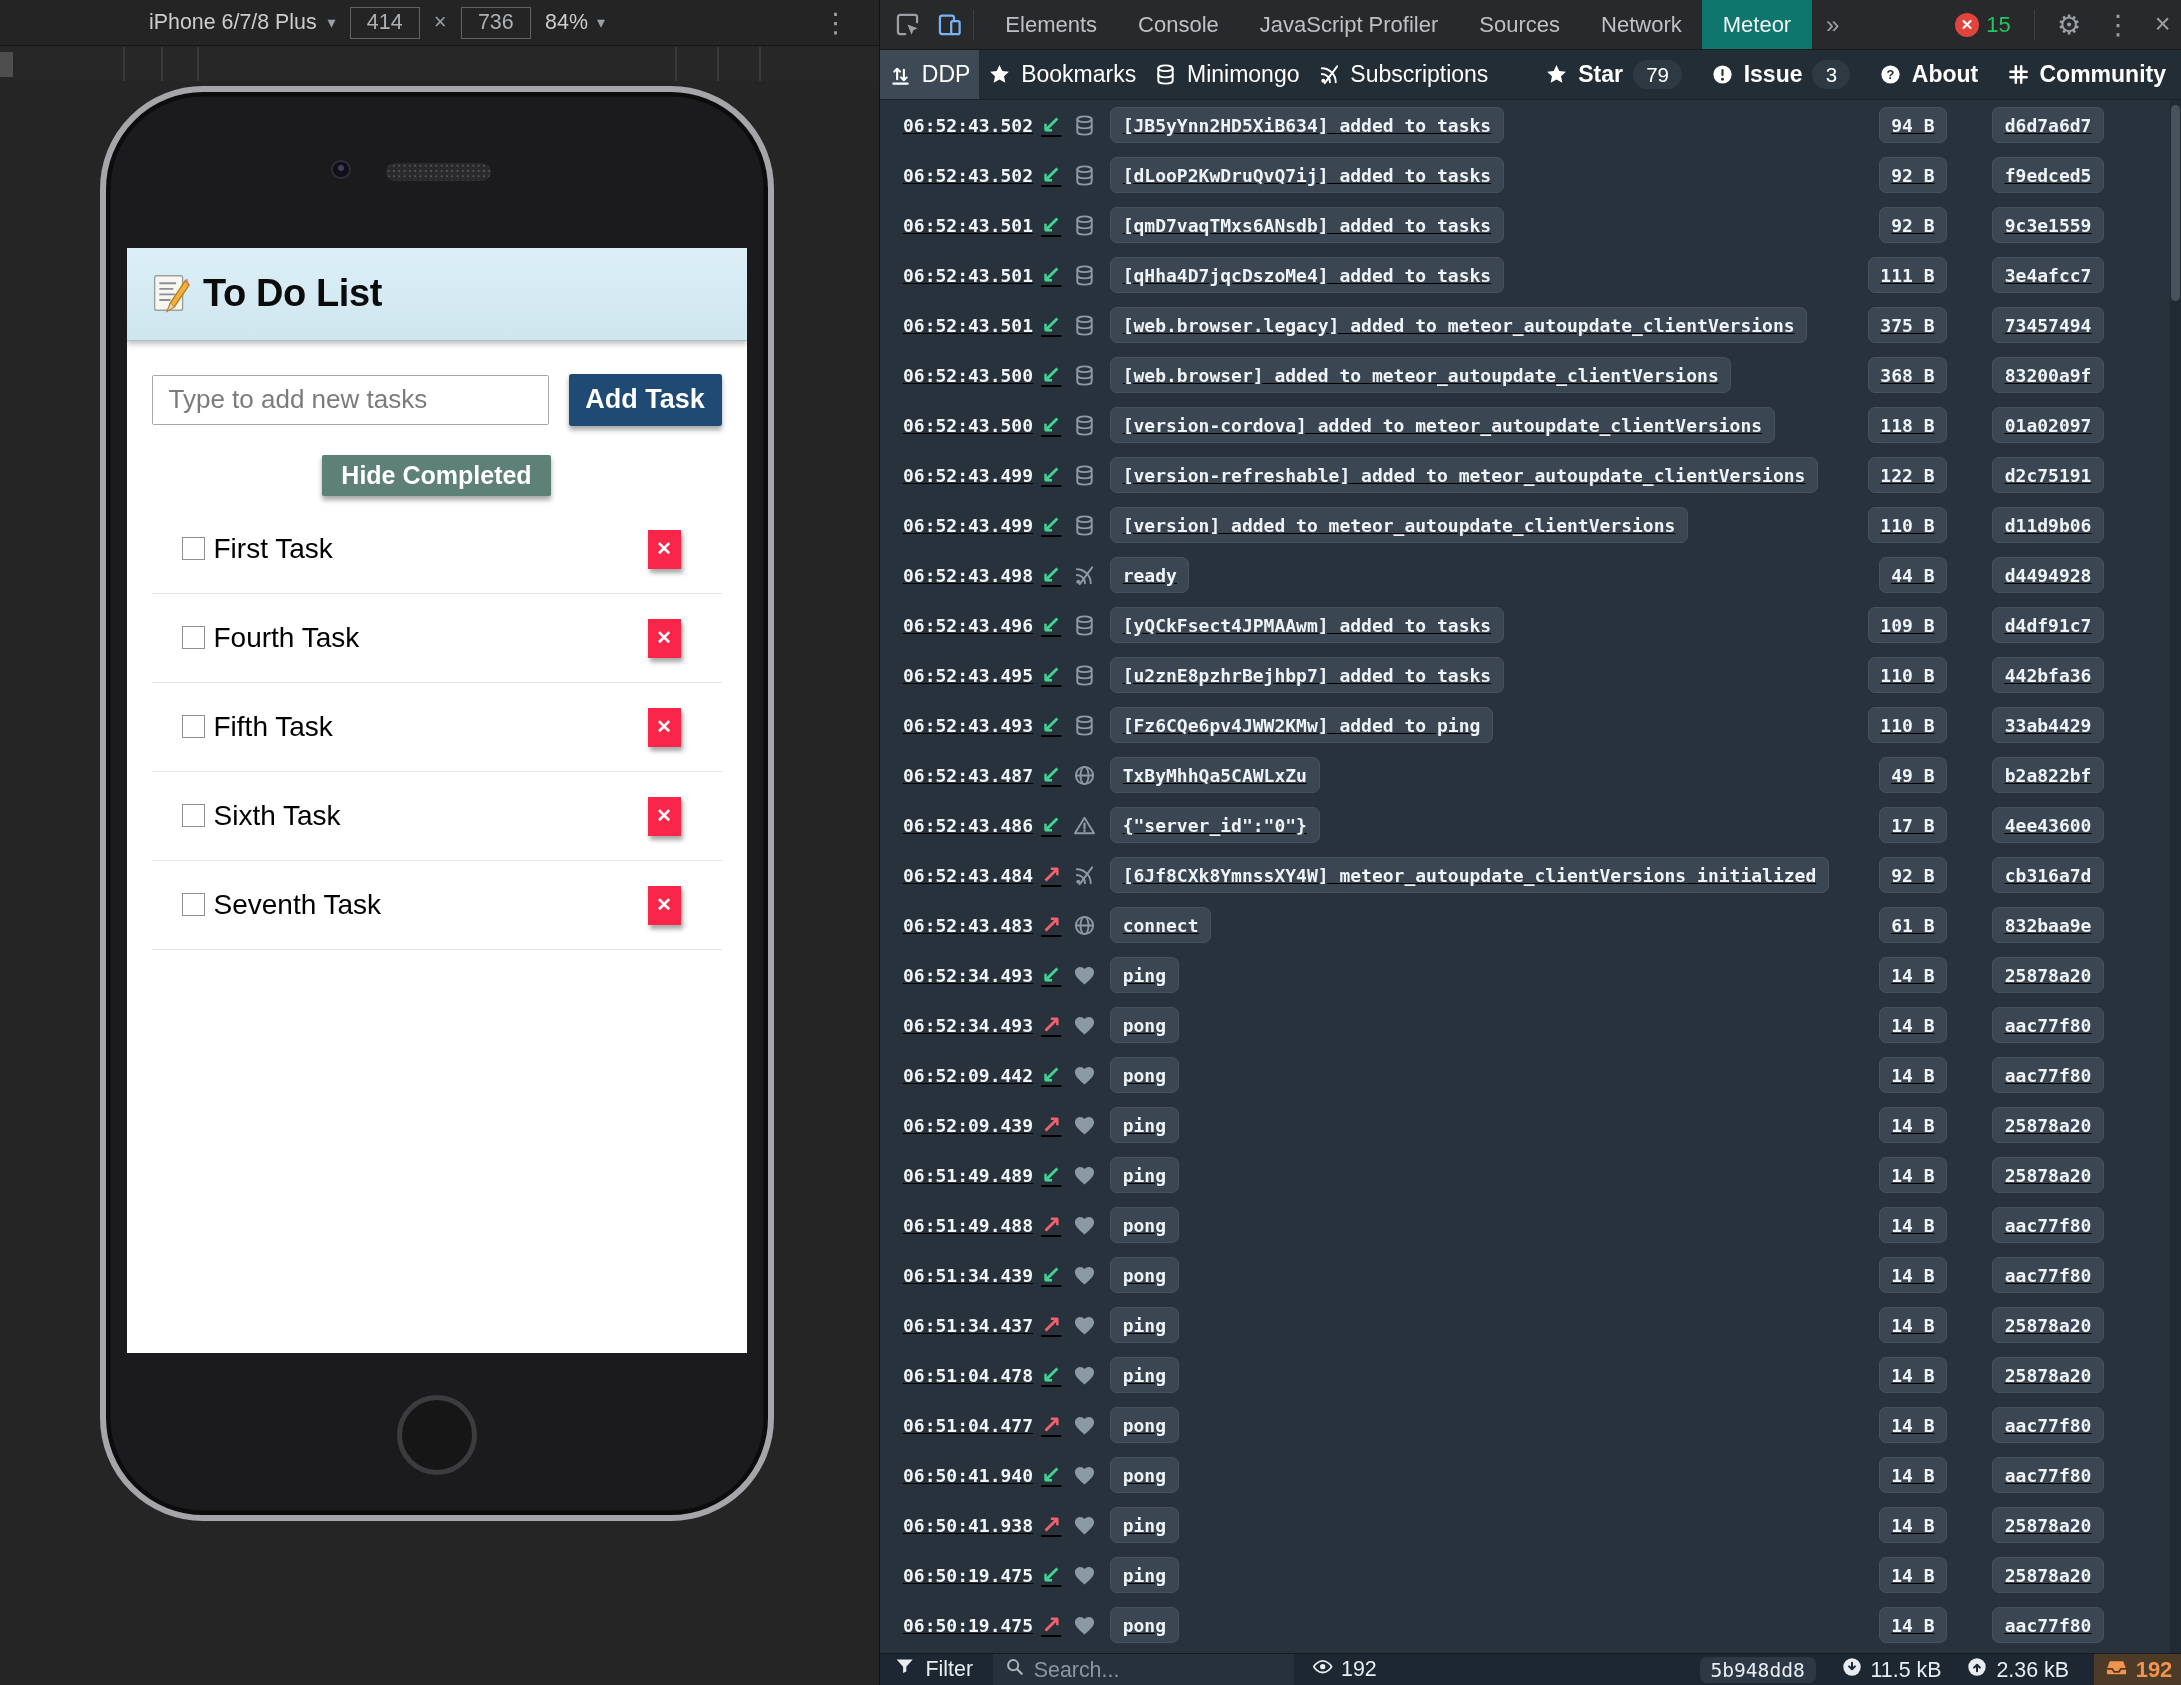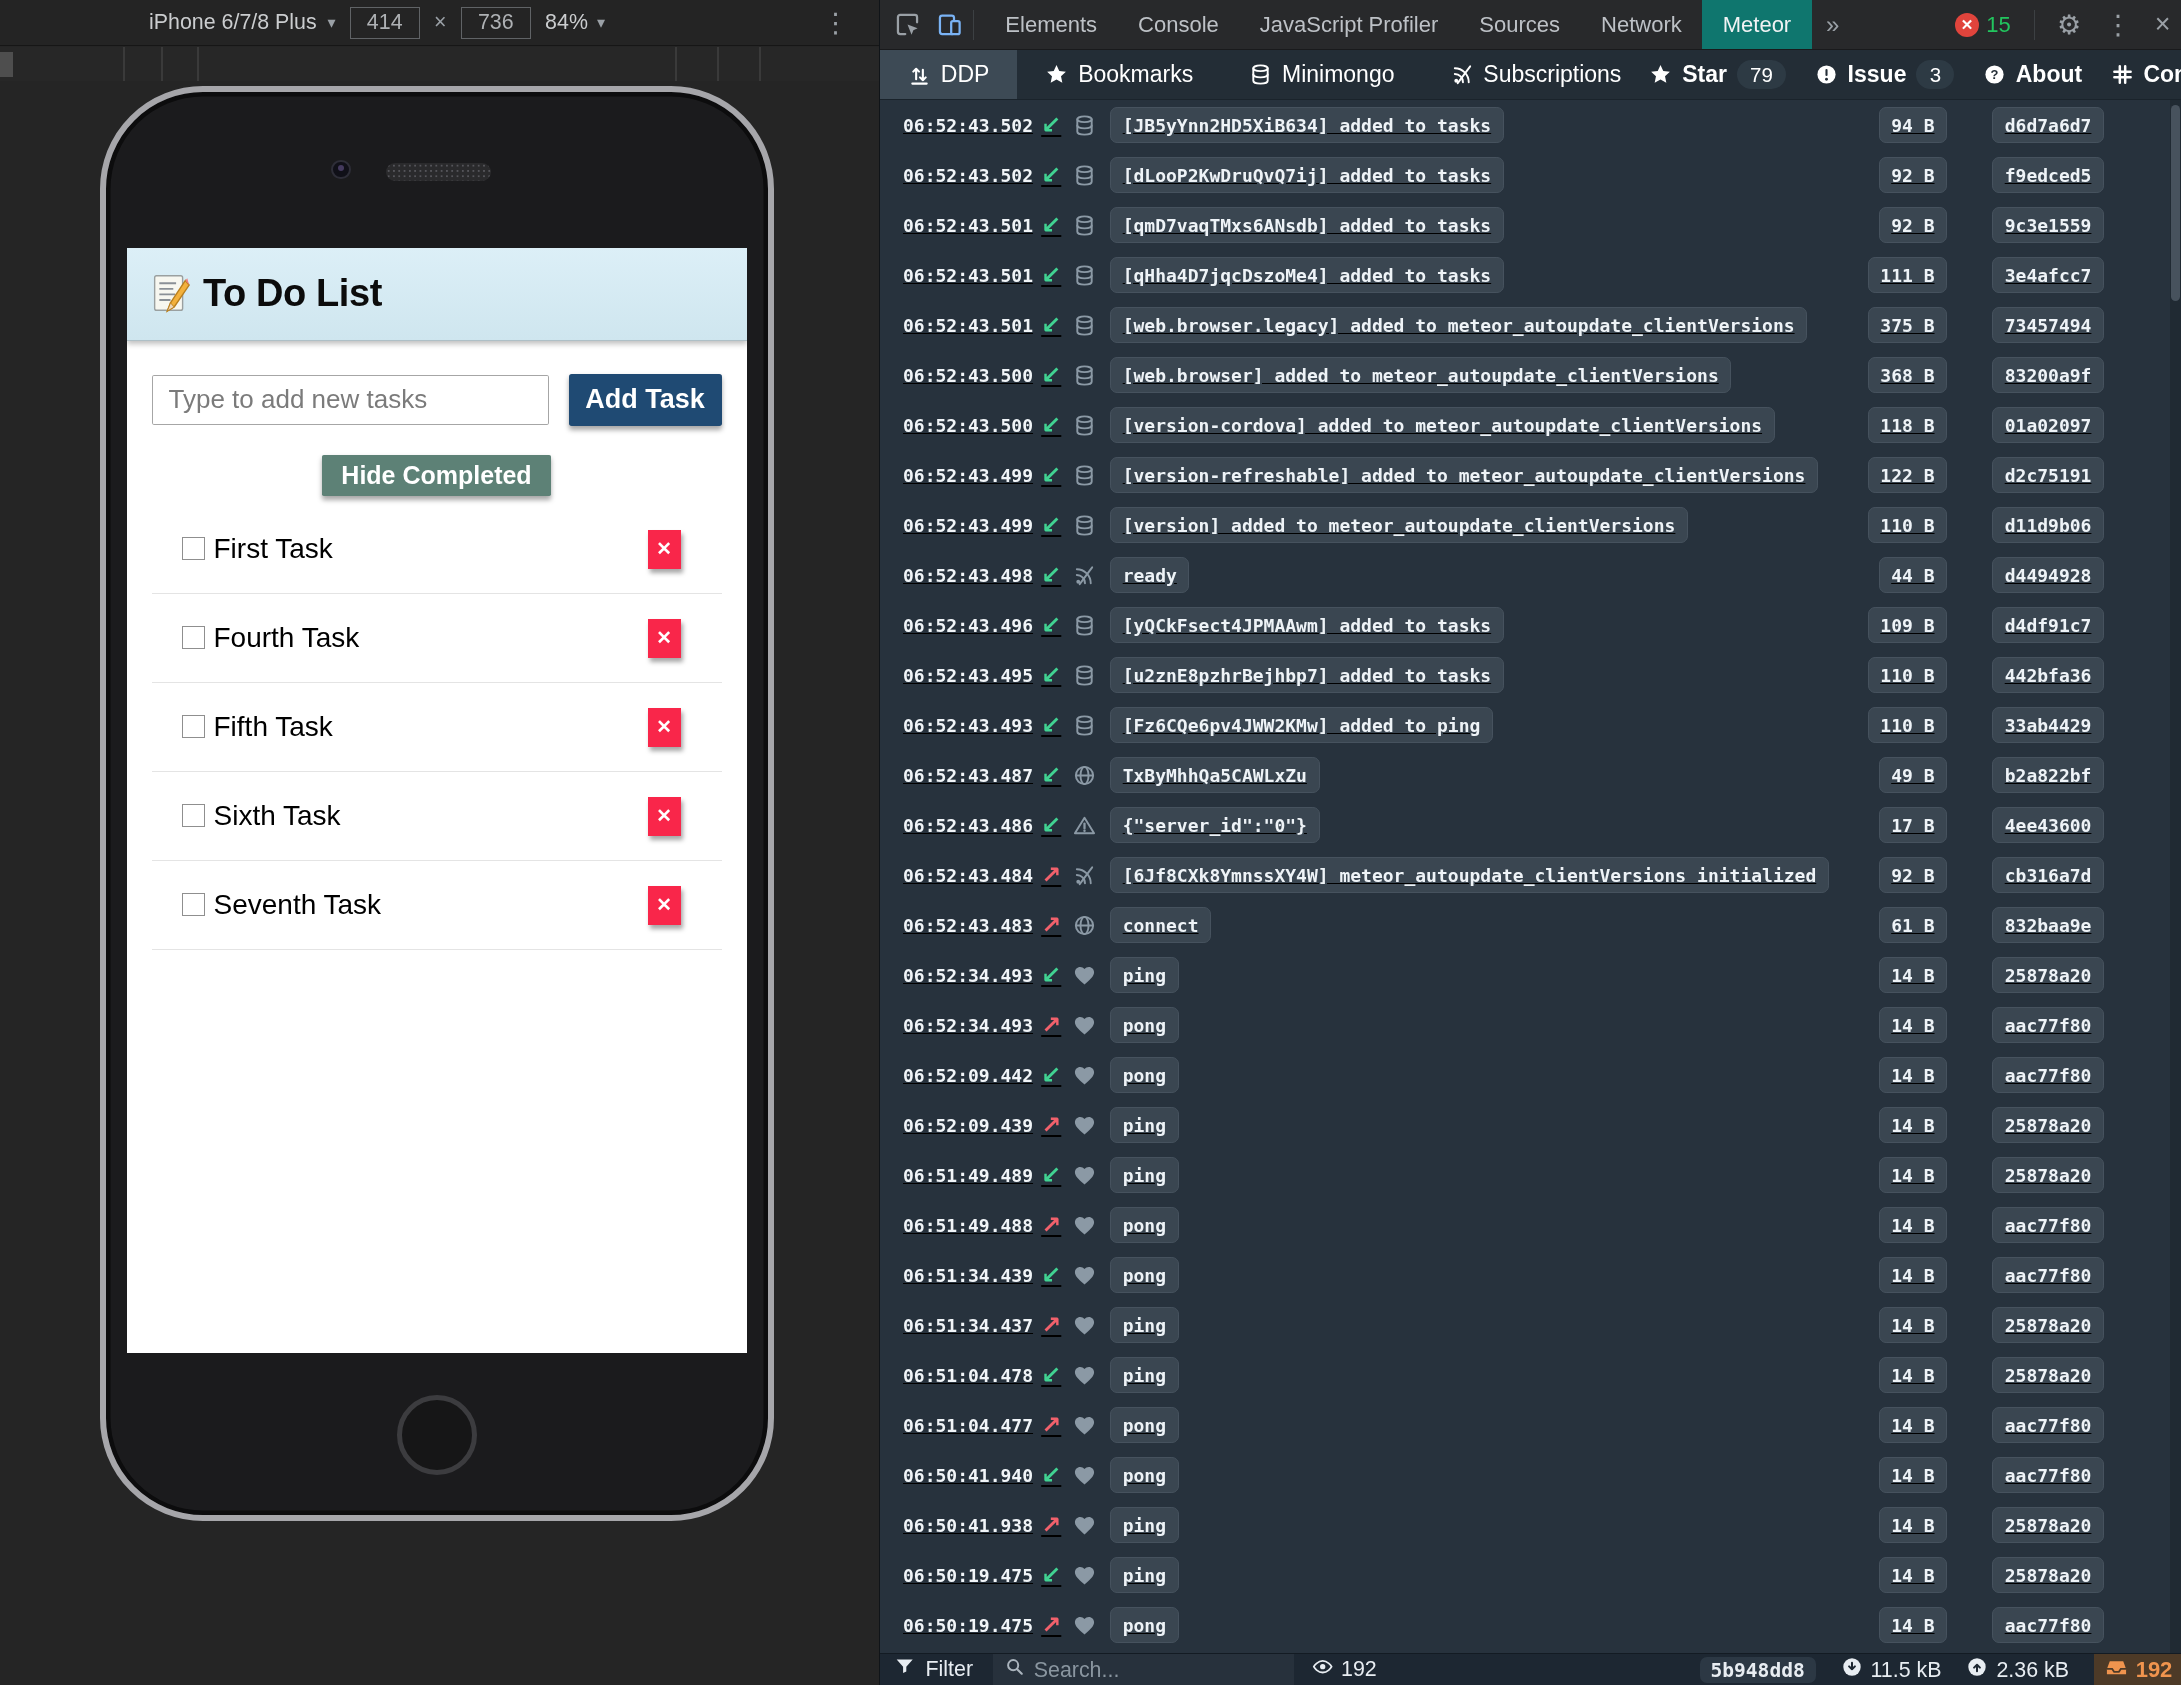--- a/index.html
+++ b/index.html
@@ -80,21 +80,21 @@
   .chevrons { padding:0 14.3px; color:#9aa0a6; font-size:24px; }
   .tab-spacer { flex:1; }
   .err-badge { width:24px; height:24px; border-radius:50%; background:#e1443c; color:#fff;
                display:flex; align-items:center; justify-content:center; font-size:15px; font-weight:bold; }
   .err-count { margin:0 12.5px 0 7.1px; color:#22c55e; }
   .bar-glyph { color:#9aa0a6; font-size:27px; padding:0 11.6px; }
 
   .ddpbar { position:absolute; top:50px; left:0; width:100%; height:50px; background:#232d36;
             display:flex; align-items:center; color:#fff; font-size:23px;
             border-bottom:0.9px solid #1a232b; }
-  .ddp-tab { height:100%; display:flex; align-items:center; gap:9.8px; padding:0 28px;text-align:center; }
+  .ddp-tab { height:100%; display:flex; align-items:center; gap:9.8px; padding:0 9px;text-align:center; }
   .ddp-tab.active { background:#3d4a55; }
   .ddp-tab svg, .ddp-action svg { width:23px; height:23px; }
   .ddp-actions { margin-left:auto; display:flex; align-items:center; gap:28.5px; padding-right:16px; }
   .ddp-action { display:flex; align-items:center; gap:9.8px; font-weight:bold; }
   .pill { background:#2d3a44; border-radius:15px; padding:2.7px 13.4px; font-size:20.5px; font-weight:normal; }
 
   .log { position:absolute; top:100px; left:0; width:1290px; height:1553px; overflow:hidden; background:#27323d; }
   .log-row { height:50px; display:flex; align-items:center; padding-left:23px;text-decoration:underline; }
   .lt { width:134px; font-family:"DejaVu Sans Mono",monospace; font-weight:bold; font-size:18px; color:#f1f5f8; }
   .arr { width:28.5px; font-size:24px; font-weight:bold; text-align:center; font-family:"DejaVu Sans",sans-serif; }
@@ -118,21 +118,21 @@
   .sb-filter svg, .sb-eye svg { width:21.4px; height:21.4px; }
   .sb-search { margin-left:19.6px; width:301px; height:100%; background:#27313c; display:flex;
                align-items:center; gap:9px; padding-left:12.5px; }
   .sb-search svg { width:19.6px; height:19.6px; color:#aab4bd; }
   .sb-search input { background:transparent; border:none; outline:none; color:#86efac; font-size:21.4px;
                      width:214px; font-family:"Liberation Sans",sans-serif; }
   .sb-search input::placeholder { color:#8a96a0; }
   .sb-eye { margin-left:18px; display:flex; align-items:center; gap:8px; }
   .sb-right { margin-left:auto; display:flex; align-items:center; gap:25px; height:100%; }
   .session-chip { background:#2c3844; border-radius:7px; padding:1.8px 10.7px;
-                  font-family:"DejaVu Sans Mono",monospace; font-weight:bold; font-size:19.6px; }
+                  font-family:"DejaVu Sans Mono",monospace; font-weight:normal; font-size:19.6px; }
   .kb { display:flex; align-items:center; gap:8px; }
   .kb svg { width:22px; height:22px; }
   .mailbox { width:89px; height:100%; background:#4d3a27; display:flex; align-items:center;
              justify-content:center; gap:8px; color:#f0944e; font-weight:bold; font-size:22px; }
   .mailbox svg { width:23px; height:23px; }
 </style>
 </head>
 <body>
 
 <div class="stage">

